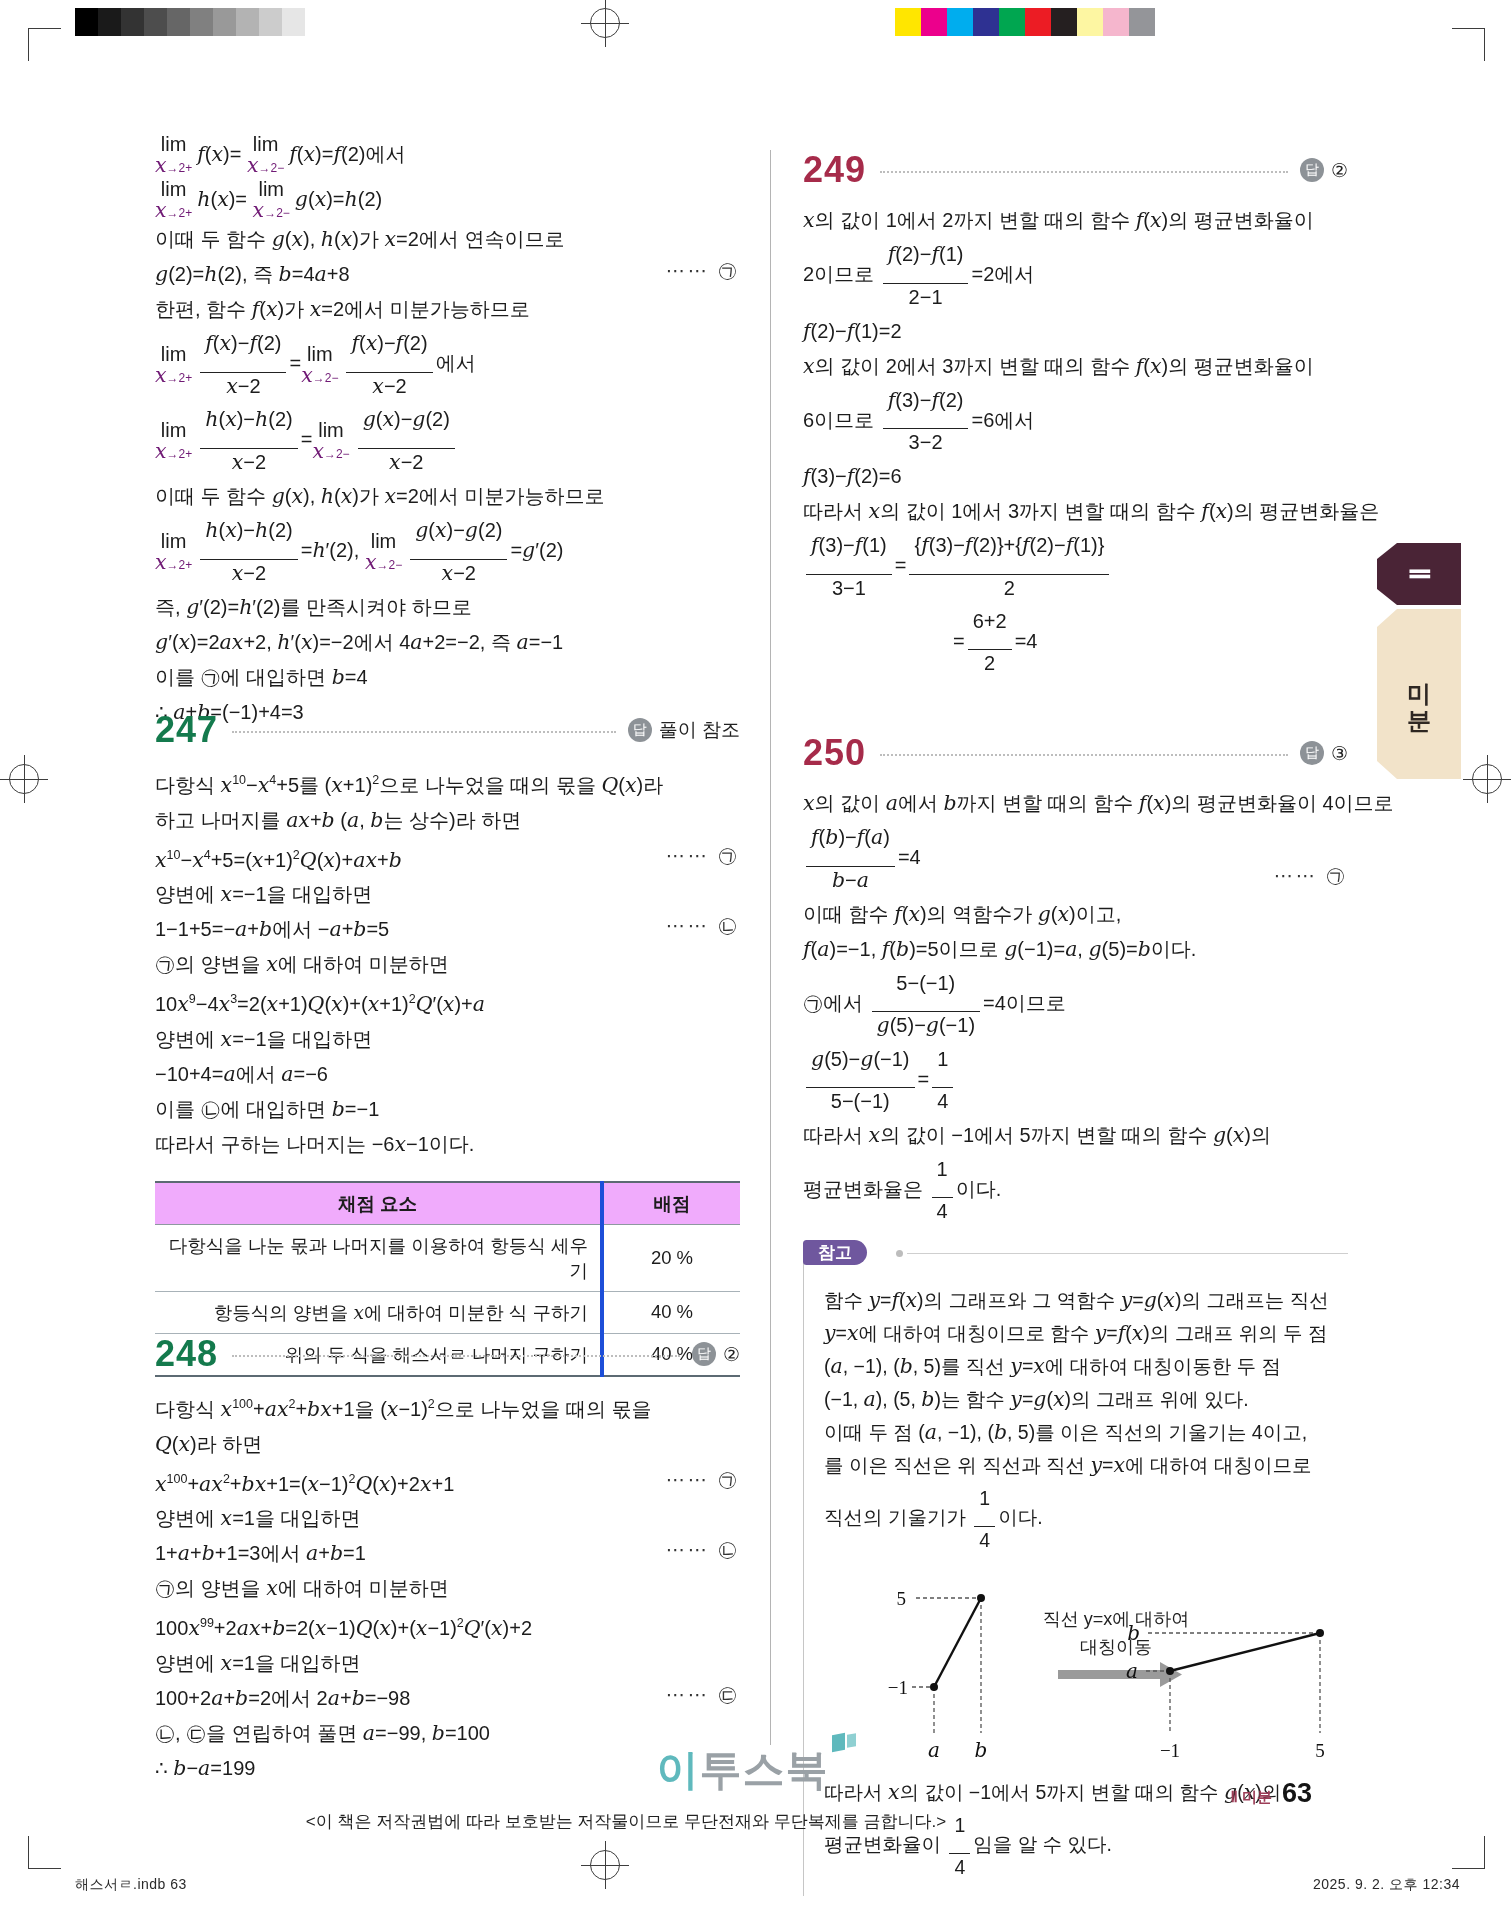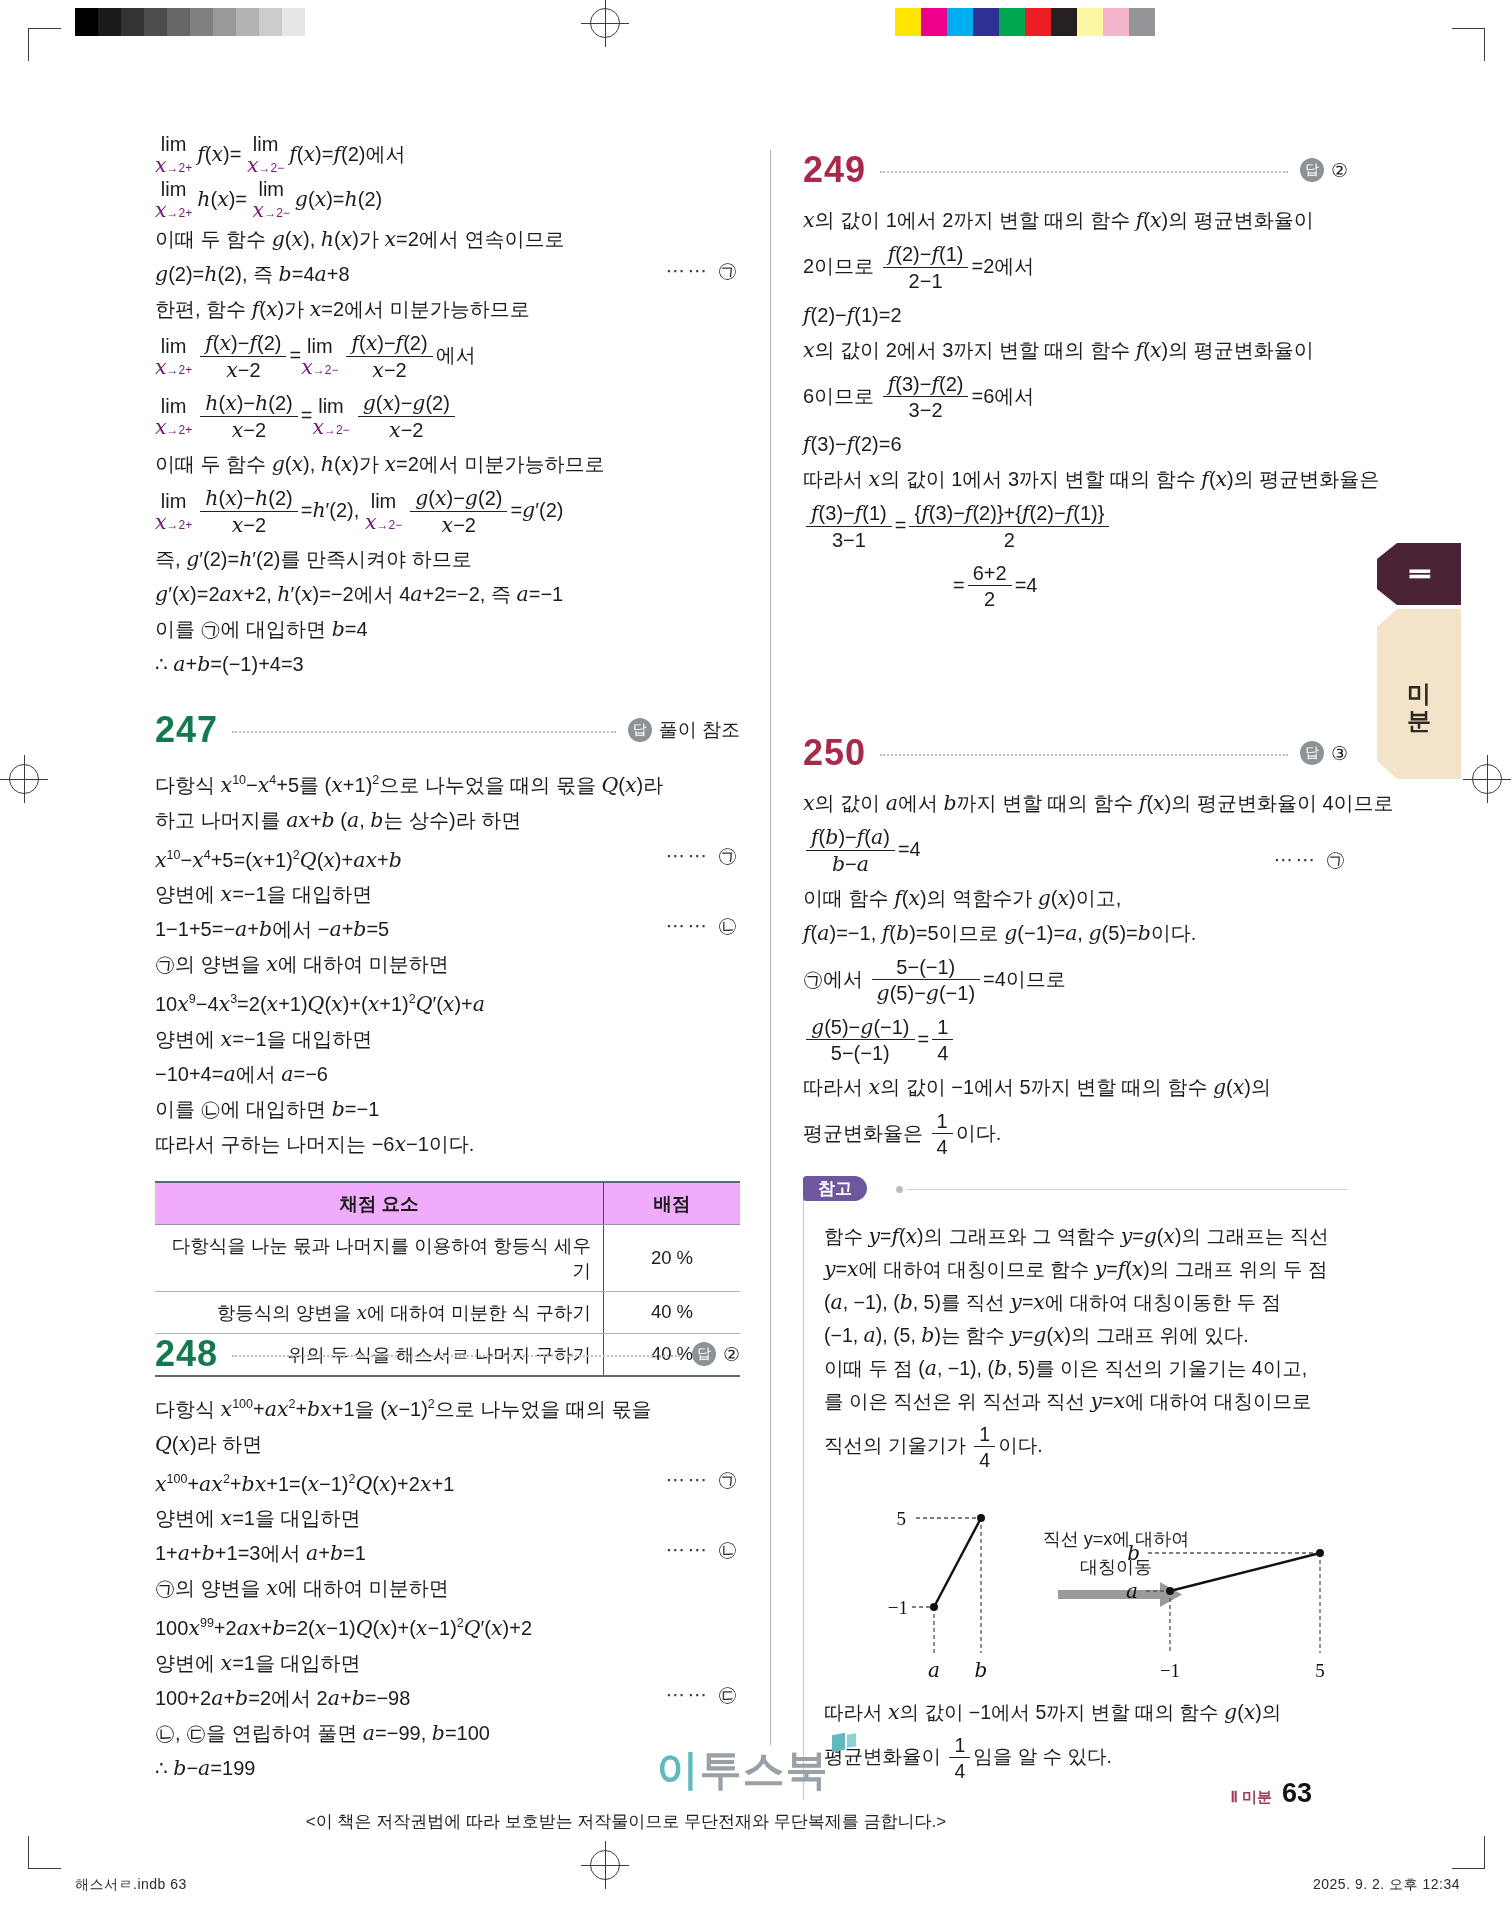--- a/index.html
+++ b/index.html
@@ -40,33 +40,33 @@
   .ans{display:flex;align-items:center;gap:7px;font-size:19px;color:#222;white-space:nowrap;}
   .ans-ic{width:24px;height:24px;border-radius:50%;background:#8d9297;color:#fff;font-size:14px;
           display:flex;align-items:center;justify-content:center;flex:0 0 auto;}
 
   
   .ln{position:relative;line-height:33px;font-size:20px;white-space:nowrap;margin:2px 0;}
   .ln i{font-family:"DejaVu Serif",serif;font-style:italic;font-size:20.5px;}
   .ln sup{font-size:12.5px;}
   .mk{position:absolute;right:0;bottom:4px;color:#333;letter-spacing:3px;font-size:19px;}
   .f{display:inline-block;vertical-align:middle;text-align:center;line-height:1.15;margin:4px 3px;}
-  .f .t{display:block;border-bottom:1.4px solid #222;padding:0 5px 0;}
+  .f .t{display:block;border-bottom:1.4px solid #222;padding:0 5px 16px;}
   .f .b{display:block;padding:2px 5px 0;}
   .lm{display:inline-block;text-align:center;vertical-align:middle;line-height:1.05;margin:0 5px 0 0;}
   .lm .u{display:block;font-size:12px;color:#701a75;}
   .ind{display:inline-block;width:150px;}
 
   
   .stable{width:100%;border-collapse:collapse;margin-top:20px;font-size:18.5px;}
   .stable th{background:#f0abfc;border-top:2px solid #5c6a73;border-bottom:1px solid #8d999f;
              padding:8px 10px;font-weight:bold;text-align:center;}
   .stable td{border-bottom:1px solid #a8b2b8;padding:8px 12px;text-align:right;}
   .stable tr:last-child td{border-bottom:2px solid #5c6a73;}
-  .stable .pt{border-left:1px solid #1d4ed8;text-align:center;width:112px;}
+  .stable .pt{border-left:4px solid #1d4ed8;text-align:center;width:112px;}
   .stable td i{font-family:"DejaVu Serif",serif;font-style:italic;}
 
   
   .note{position:relative;margin-top:26px;border-left:1px solid #c6c6c6;padding:30px 0 12px 20px;}
   .note-badge{position:absolute;top:-13px;left:-1px;background:#6f579e;color:#fff;font-size:17px;
               font-weight:bold;padding:4px 15px;border-radius:4px 14px 14px 4px;line-height:1;}
   .note-dot{position:absolute;top:-3px;left:92px;width:7px;height:7px;border-radius:50%;background:#bdbdbd;}
   .note-topline{position:absolute;top:0;left:103px;right:0;border-top:1px solid #cfcfcf;}
   .note .ln{line-height:31px;font-size:19.5px;}
   .fig{margin:8px 0 0 -6px;}

